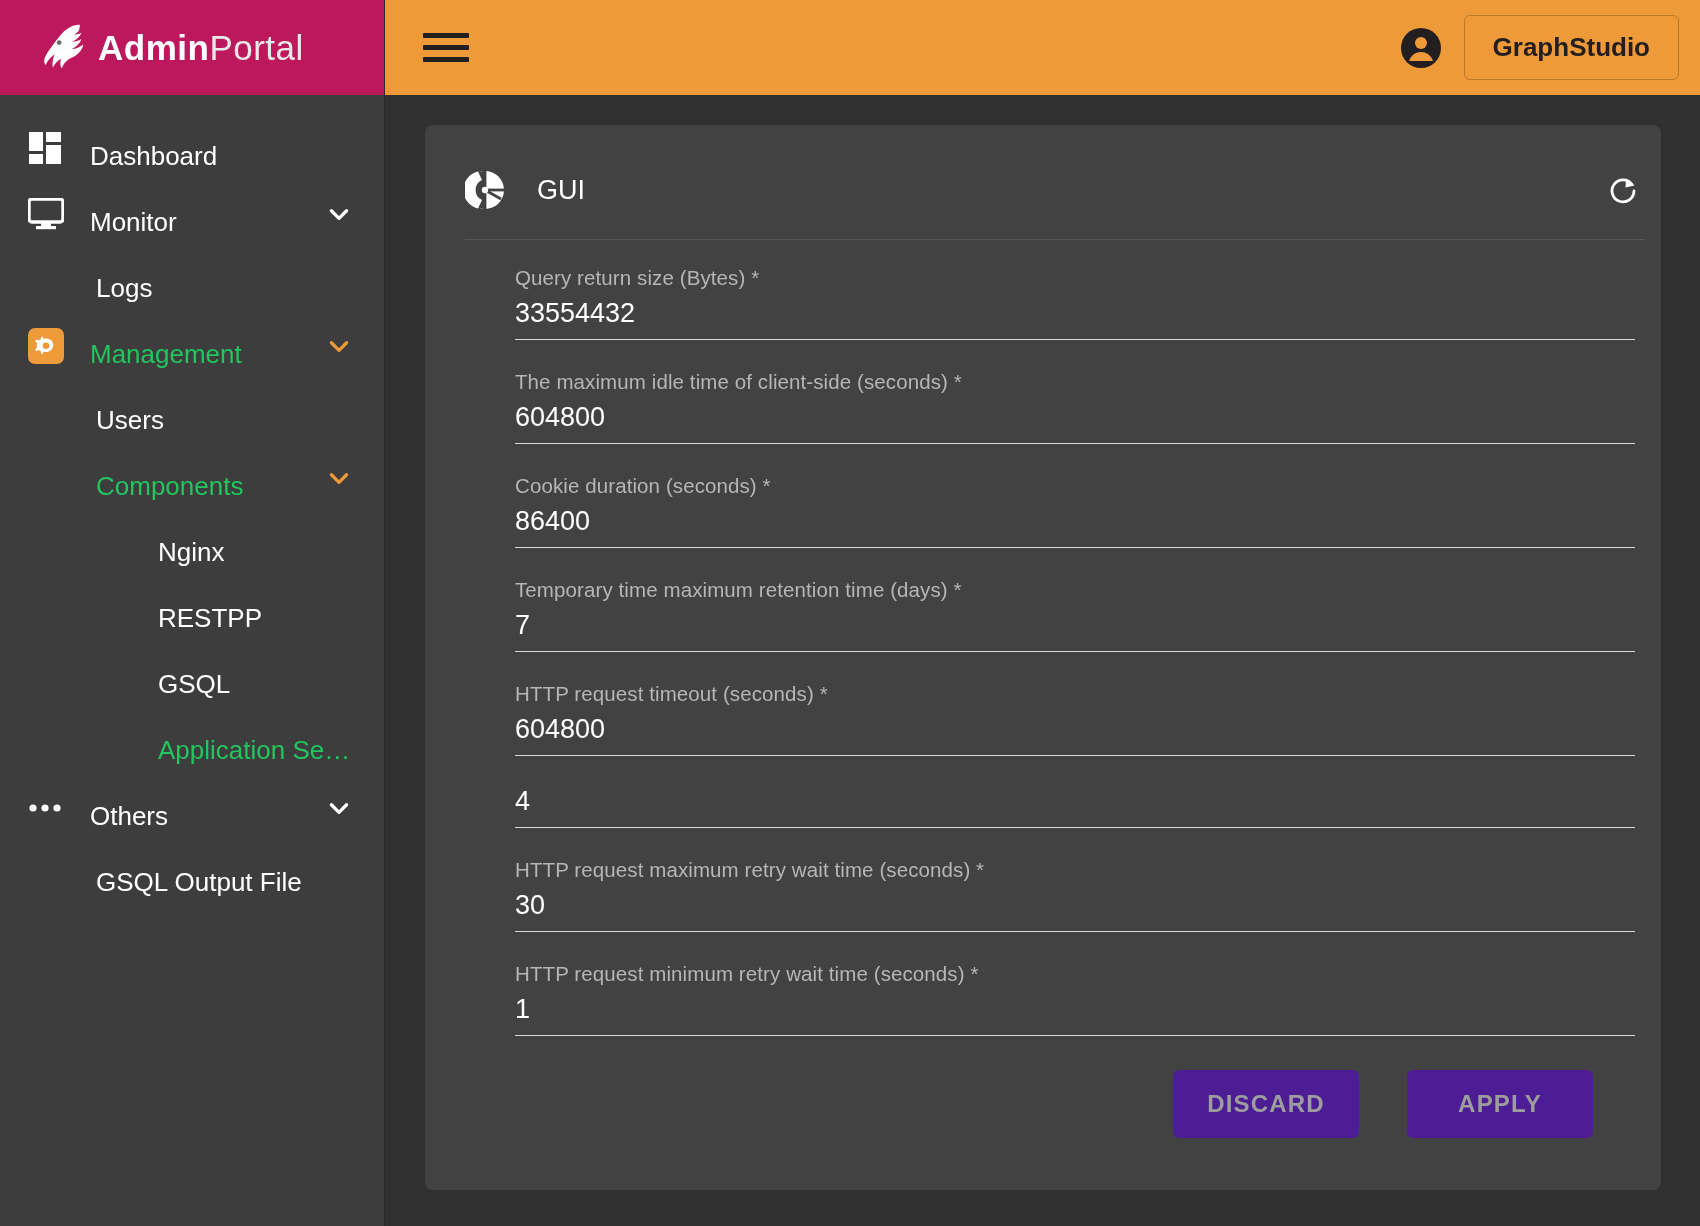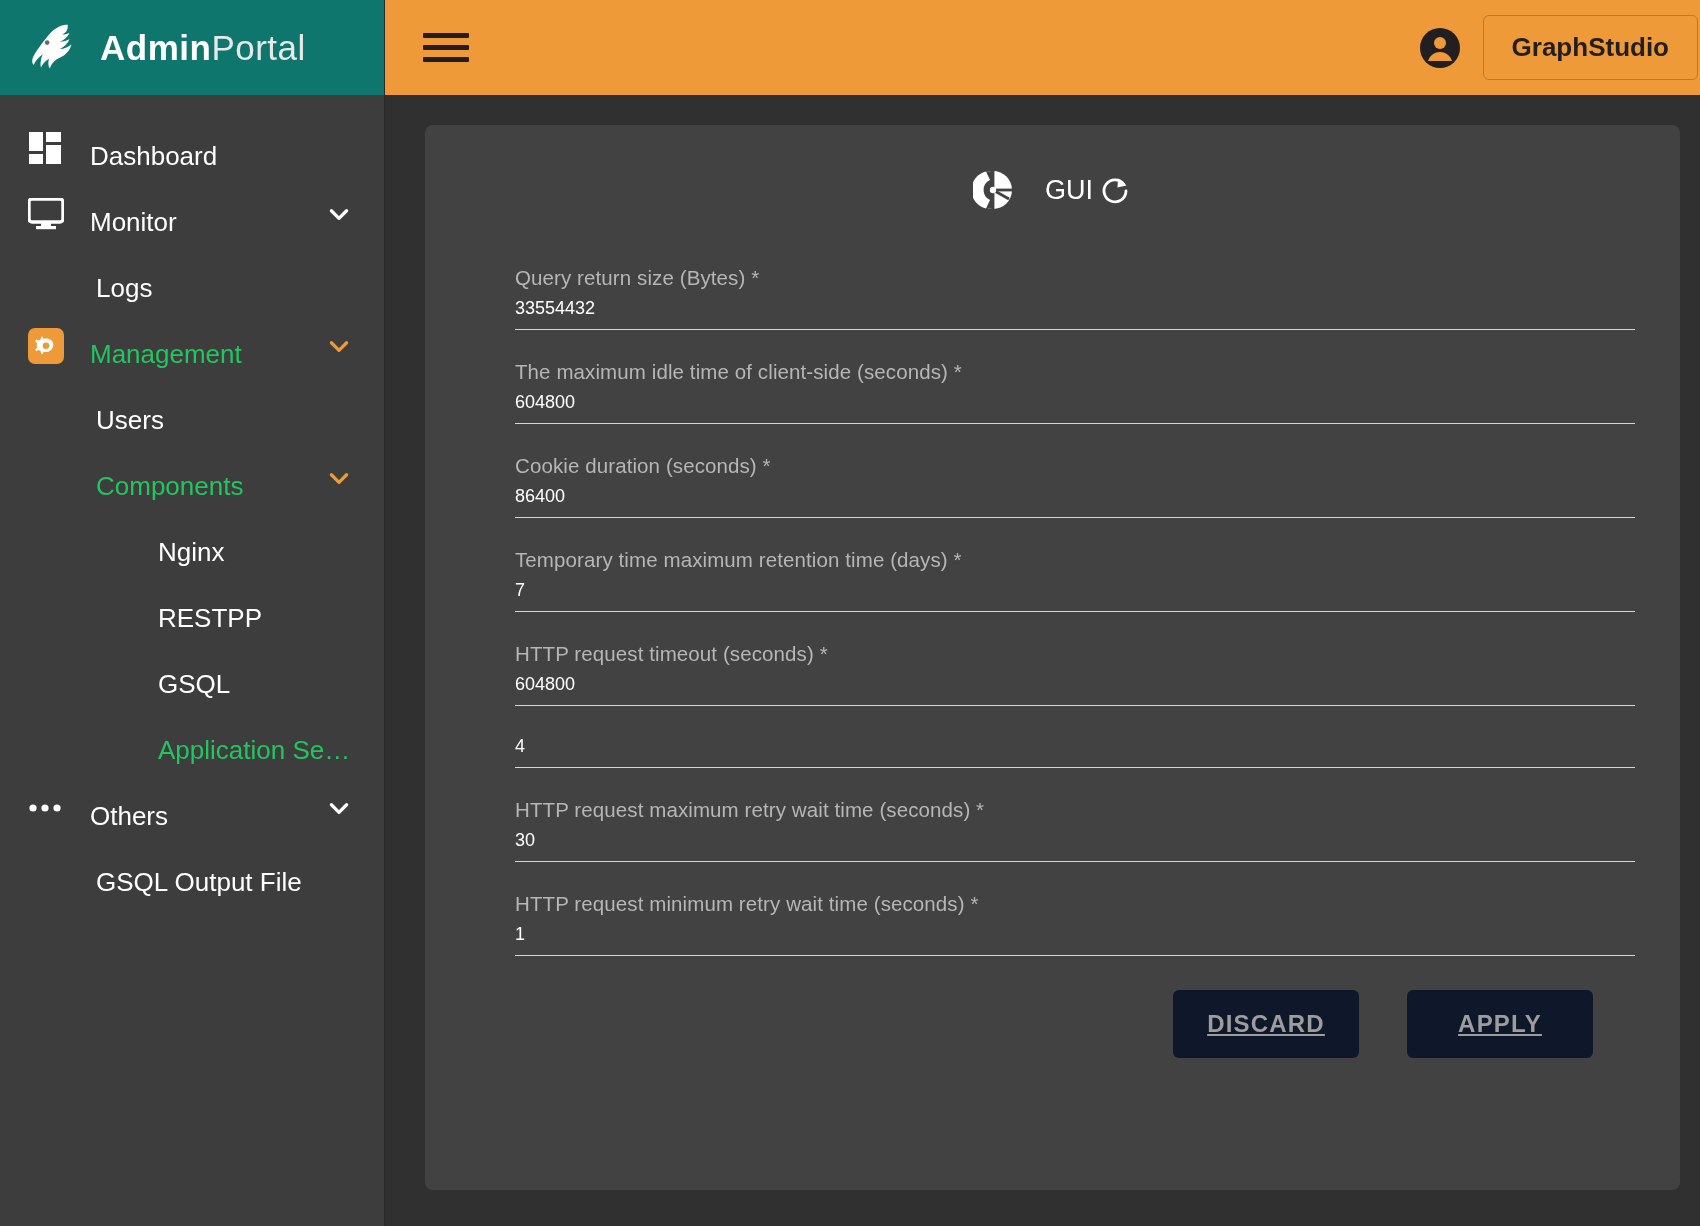--- a/index.html
+++ b/index.html
@@ -12,23 +12,23 @@
   .app { display: flex; width: 1700px; height: 1226px; }
 
   
   .sidebar {
     width: 385px; min-width: 385px; height: 1226px;
     background: #3d3d3d; display: flex; flex-direction: column;
     border-right: 1px solid #2a2a2a;
   }
   .brand {
     height: 95px; min-height: 95px;
-    background: #0f766e;
-    display: flex; align-items: center; gap: 14px;
-    padding-left: 28px;
+    background: #be185d;
+    display: flex; align-items: center; 
+    padding-left: 40px;
   }
   .brand-logo { width: 58px; height: 52px; flex: 0 0 auto; }
   .brand-text { font-size: 35px; letter-spacing: .5px; color: #fff; white-space: nowrap; }
   .brand-text b { font-weight: 700; }
   .brand-text span { font-weight: 300; color: #e8e8e8; }
 
   .nav { padding-top: 20px; flex: 1; }
   .nav-row {
     display: flex; align-items: center;
     height: 66px; padding: 0 30px 0 28px;
@@ -63,44 +63,43 @@
   .studio-btn {
     border: 1px solid rgba(90,60,15,.35); border-radius: 6px;
     padding: 16px 28px; font-size: 26px; font-weight: 700; color: #231f20;
     cursor: pointer; white-space: nowrap;
   }
 
   .content { flex: 1; padding: 30px 40px 36px 40px; overflow: hidden; }
   .card {
     background: #424242; border-radius: 8px;
     height: 100%; display: flex; flex-direction: column;
-    padding: 30px 35px 0 40px;
-    align-items: center;
+    padding: 30px 16px 0 40px;
   }
   .card-head { display: flex; align-items: center; height: 70px; }
   .card-head-ico { width: 40px; height: 40px; margin-right: 32px; }
   .card-title { font-size: 27px; color: #fff; flex: 1; }
   .refresh-btn { width: 44px; height: 44px; cursor: pointer; display: flex;
     align-items: center; justify-content: center; }
   .card-divider { height: 1px; background: #575757; margin: 14px 0 0 0; }
 
   .form { flex: 1; padding: 26px 10px 0 50px; }
   .field { margin-bottom: 30px; }
   .field-label { font-size: 20.5px; color: #b6b6b6; margin-bottom: 8px; letter-spacing: .1px; }
   .field-value {
-    font-size: 18px; color: #ffffff; padding-bottom: 10px;
+    font-size: 27px; color: #ffffff; padding-bottom: 10px;
     border-bottom: 1px solid #d6d6d6; width: 1120px;
     background: transparent; outline: none; font-family: inherit;
   }
   .actions { display: flex; justify-content: flex-end; gap: 48px; padding: 4px 42px 0 0; }
   .btn {
     min-width: 186px; padding: 20px 26px; border-radius: 6px;
-    background: #0f172a; color: #9d9d9d; border: none;
+    background: #4c1d95; color: #9d9d9d; border: none;
     font-size: 24px; font-weight: 700; letter-spacing: 1.2px;
-    font-family: inherit; cursor: pointer; text-align: center; text-decoration: underline;
+    font-family: inherit; cursor: pointer; text-align: center;
   }
 </style>
 </head>
 <body>
 
 <div class="app">
 
   <div class="sidebar">
     <div class="brand">
       <span class="brand-logo">

